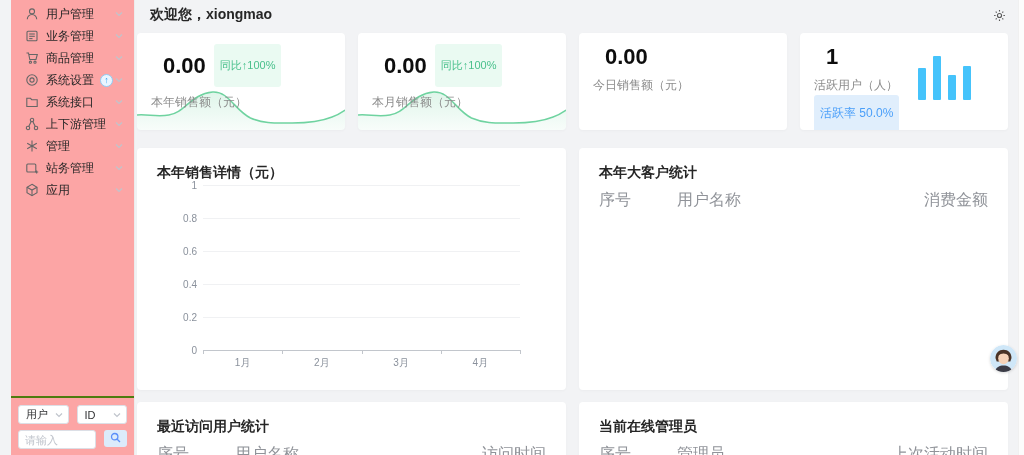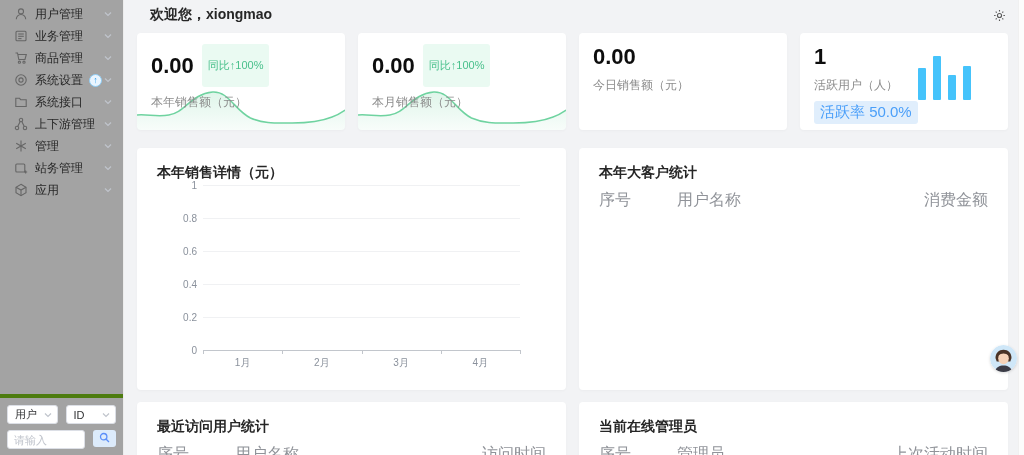--- a/index.html
+++ b/index.html
@@ -1,53 +1,53 @@
 <!DOCTYPE html>
 <html><head>
 <meta charset="utf-8">
 <style>
   * { margin:0; padding:0; box-sizing:border-box; }
   html,body { width:1024px; height:455px; overflow:hidden; }
   body { font-family:"Liberation Sans","DejaVu Sans",sans-serif; background:#f2f3f5; position:relative; color:#262626; }
 
   
-  .sidebar { position:absolute; left:0; top:0; bottom:0; width:124px; background:#a3a3a3; border-right:1px solid #ececec; display:flex; flex-direction:column; z-index:3; }
+  .sidebar { position:absolute; left:11px; top:0; bottom:0; width:124px; background:#fca5a5; border-right:1px solid #ececec; display:flex; flex-direction:column; z-index:3; }
   .menu { padding-top:3px; flex:1; }
   .menu-item { display:flex; align-items:center; height:22px; padding:0 11px 0 14px; cursor:pointer; font-size:12px; color:#262626; }
   .mi-icon { width:14px; height:14px; margin-right:7px; flex:none; color:#666; display:flex; align-items:center; justify-content:center; }
   .mi-icon svg { display:block; }
   .mi-label { flex:1; white-space:nowrap; overflow:hidden; }
   .badge-up { width:13px; height:13px; border-radius:50%; background:#eaf5ff; border:1px solid #8ecdf6; color:#2ea0ef; font-size:9px; line-height:11px; text-align:center; margin:0 2px 0 3px; flex:none; }
   .chev { flex:none; color:#c0c4cc; display:flex; }
 
-  .sidebar-search { border-top:4px solid #4d7c0f; padding:7px 7px 6px 7px; }
+  .sidebar-search { border-top:2px solid #4d7c0f; padding:7px 7px 6px 7px; }
   .ss-row { display:flex; gap:8px; }
   .ss-row + .ss-row { margin-top:6px; }
   .mini-select { flex:1; height:19px; border:1px solid #dcdfe6; border-radius:3px; background:#fff; display:flex; align-items:center; justify-content:space-between; padding:0 5px 0 7px; font-size:11px; color:#303133; cursor:pointer; }
   .mini-input { flex:1; height:19px; border:1px solid #dcdfe6; border-radius:3px; font-size:11px; padding:0 6px; color:#606266; outline:none; min-width:0; }
   .mini-input::placeholder { color:#c0c4cc; }
   .search-btn { width:23px; height:17px; flex:none; background:#dcebfb; border:none; border-radius:3px; display:flex; align-items:center; justify-content:center; color:#5b8ff9; cursor:pointer; }
 
   
   .scroll-track { position:absolute; right:0; top:0; bottom:0; width:6px; background:#fcfcfc; border-left:1px solid #f0f0f0; z-index:4; }
 
   
   .main { position:absolute; left:124px; right:6px; top:0; bottom:0; overflow:hidden; }
   .header { height:30px; display:flex; align-items:center; padding:0 12px 0 26px; }
   .header-title { flex:1; font-size:14px; font-weight:bold; color:#262626; }
   .gear-btn { color:#595959; cursor:pointer; display:flex; }
 
   .cards { display:flex; gap:13px; margin:3px 10px 0 13px; }
   .card { flex:1; height:97px; background:#fff; border-radius:4px; position:relative; overflow:hidden; box-shadow:0 1px 3px rgba(0,0,0,0.03); }
   .card-body { padding:11px 14px 0 14px; position:relative; z-index:2; }
   .stat-line { display:flex; align-items:center; gap:8px; }
-  .stat-value { font-size:22px; font-weight:bold; color:#0d0d0d; line-height:26px; }
+  .stat-value { font-size:22px; font-weight:bold; color:#0d0d0d; line-height:26px;margin-left:12px; }
   .badge-green { font-size:11px; color:#49c08c; background:#eafaf2; padding:14px 6px; border-radius:3px; white-space:nowrap; }
   .stat-label { font-size:12px; color:#8c8c8c; margin-top:7px; }
-  .badge-blue { display:inline-block; font-size:15px; color:#4a9ff9; background:#e0eefc; padding:2px 6px; border-radius:3px; margin-top:7px; }
+  .badge-blue { display:inline-block; font-size:12px; color:#4a9ff9; background:#e0eefc; padding:10px 6px; border-radius:3px; margin-top:1px; }
   .sparkline { position:absolute; left:0; right:0; bottom:0; height:48px; width:100%; z-index:1; }
   .bars { position:absolute; left:118px; top:23px; height:44px; display:flex; align-items:flex-end; gap:7px; }
   .mini-bar { width:8px; background:#45c3fb; border-radius:1px; }
 
   .panels { display:flex; gap:13px; margin:18px 10px 0 13px; }
   .panel { flex:1; background:#fff; border-radius:4px; padding:16px 20px; box-shadow:0 1px 3px rgba(0,0,0,0.03); }
   .panel-tall { height:242px; }
   .panel-short { height:120px; }
   .panels-bottom { margin-top:12px; }
   .panel-title { font-size:14px; font-weight:bold; color:#262626; line-height:17px; }

